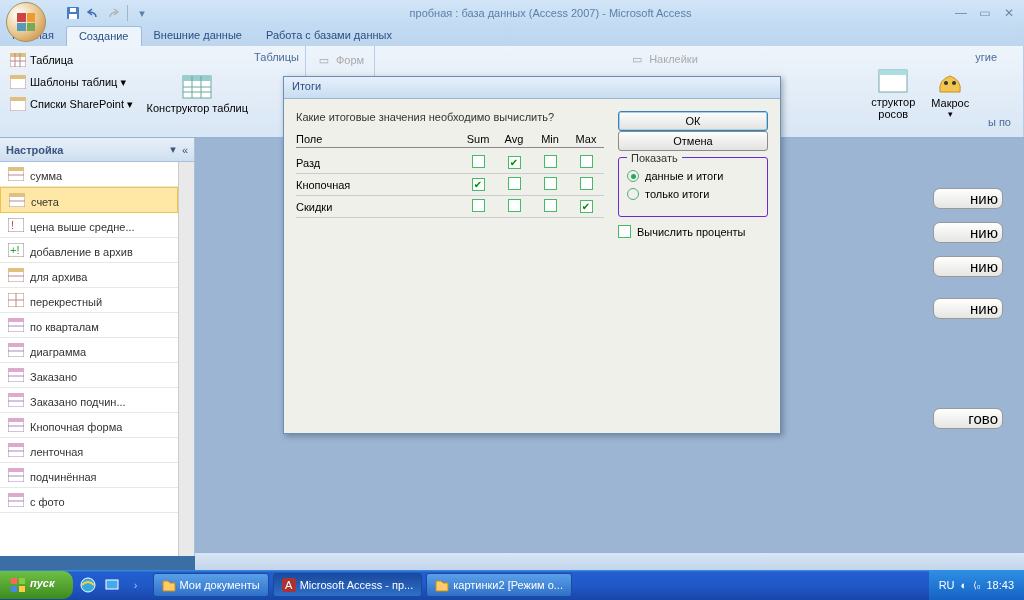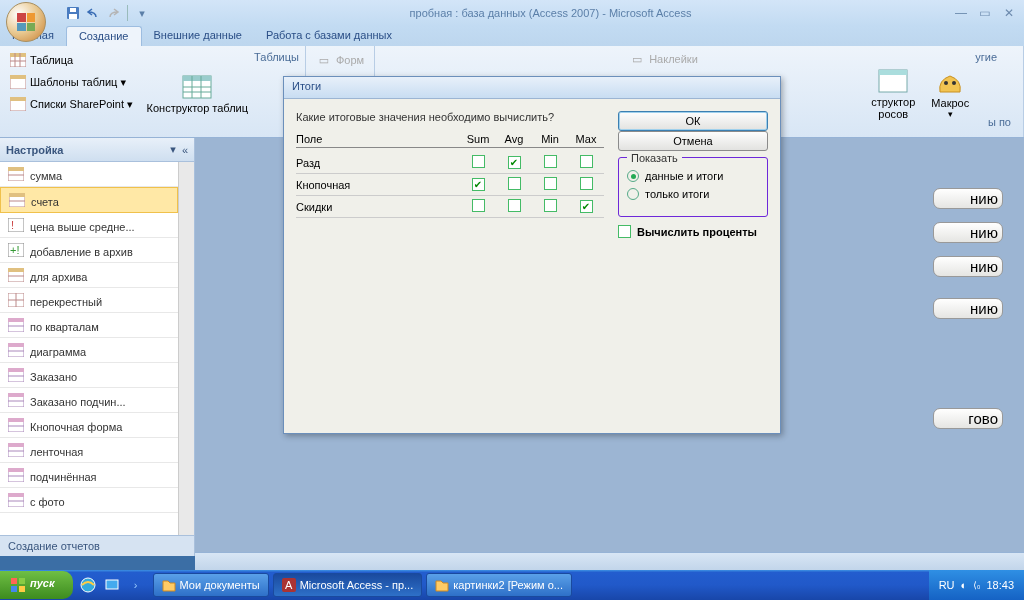--- a/index.html
+++ b/index.html
@@ -60,21 +60,21 @@
 .tots-row .c { width: 36px; text-align: center; }
 .chk { width: 13px; height: 13px; border: 1px solid #4b6; display: inline-flex; align-items: center; justify-content: center; background: #fff; cursor: pointer; color: #080; font-size: 10px; }
 .dlg-right { width: 150px; display: flex; flex-direction: column; }
 .btn { background: linear-gradient(#fdfdfd,#e2e2e0); border: 1px solid #8b8b8b; border-radius: 3px; padding: 3px 0; text-align: center; cursor: pointer; }
 .btn.def { border: 1px solid #3c7fb1; box-shadow: 0 0 0 1px #9fd0ec inset; }
 .fieldset { border: 1px solid #6d28d9; border-radius: 3px; padding: 8px 8px 10px; margin-top: 6px; }
 .fieldset .leg { position: relative; top: -14px; background: #f0f0ea; padding: 0 4px; display: inline-block; color: #333; }
 .radio-row { display: flex; align-items: center; gap: 6px; margin-bottom: 6px; cursor: pointer; }
 .radio { width: 12px; height: 12px; border: 1px solid #5a8; border-radius: 50%; display: flex; align-items: center; justify-content: center; }
 .radio.on::after { content: ''; width: 5px; height: 5px; background: #2a5; border-radius: 50%; }
-.chk-row { display: flex; align-items: center; gap: 6px; margin-top: 8px; cursor: pointer; font-weight: bold; }
+.chk-row { display: flex; align-items: center; gap: 6px; margin-top: 8px; cursor: pointer; }
 
 
 .bgbtn { position: absolute; right: 21px; width: 70px; height: 21px; background: linear-gradient(#fff,#e5e5e2); border: 1px solid #999; border-radius: 7px; text-align: right; padding-right: 4px; line-height: 19px; font-size: 15px; }
 
 
 .taskbar { position: absolute; bottom: 0; left: 0; right: 0; height: 30px; background: linear-gradient(#3d91e3,#235dce 8%,#2159c9 50%,#1846a9); display: flex; align-items: center; }
 .start { background: linear-gradient(#6fbf44,#3d8b1f); color: #fff; font-style: italic; font-weight: bold; padding: 6px 18px 6px 10px; display: flex; gap: 4px; border-radius: 0 10px 10px 0; cursor: pointer; }
 .ql { display: flex; gap: 2px; margin: 0 4px; }
 .ql-btn { width: 22px; height: 22px; display: flex; align-items: center; justify-content: center; cursor: pointer; }
 .tbtn { background: linear-gradient(#5aa0e8,#2e70c8); border: 1px solid #1a4a9e; border-radius: 3px; color: #fff; padding: 4px 8px; margin: 0 2px; display: flex; align-items: center; gap: 4px; cursor: pointer; max-width: 162px; height: 24px; overflow: hidden; white-space: nowrap; }
@@ -373,21 +373,20 @@
                 <rect width="16" height="14" fill="#fff" stroke="#a8b"></rect>
                 <rect width="16" height="4" fill="#dac"></rect>
                 <line x1="0" y1="8" x2="16" y2="8" stroke="#a8b"></line>
               </svg>
             </span>
             <span>с фото</span>
           </div>
         </div>
       <div class="scrollbit"></div>
     </div>
-    <div class="nav-foot">Создание отчетов</div>
   </div>
   <div class="main">
     <div class="bgbtn" style="top:50px;">нию</div>
     <div class="bgbtn" style="top:84px;">нию</div>
     <div class="bgbtn" style="top:118px;">нию</div>
     <div class="bgbtn" style="top:160px;">нию</div>
     <div class="bgbtn" style="top:270px;">гово</div>
   </div>
 </div>
 <div class="statusbar"></div>

